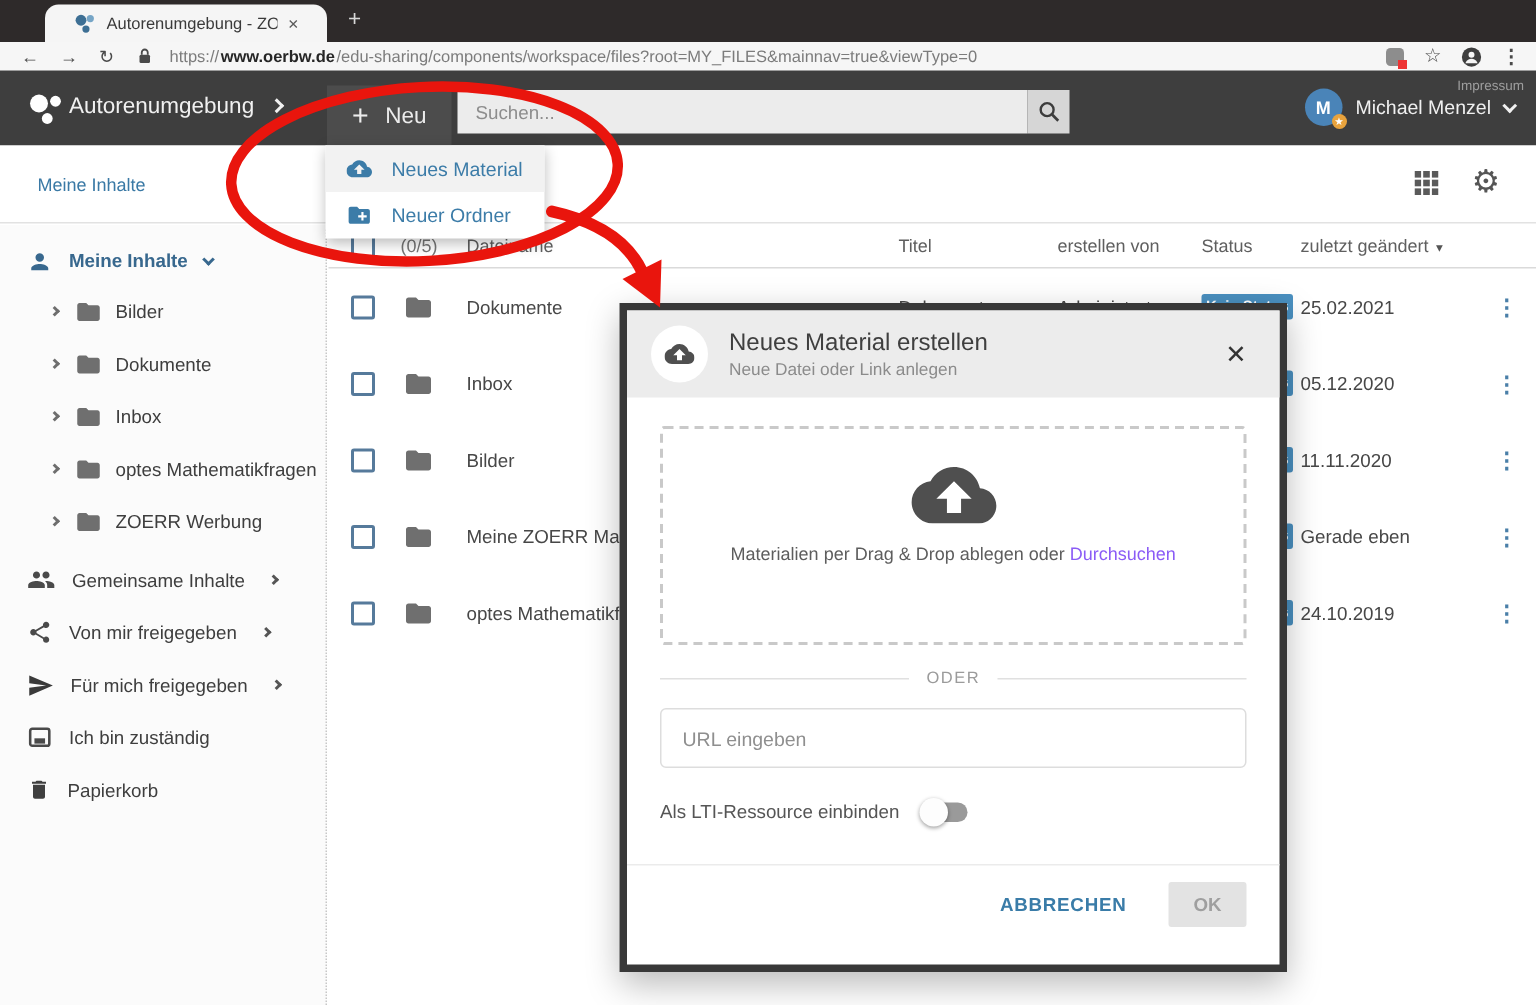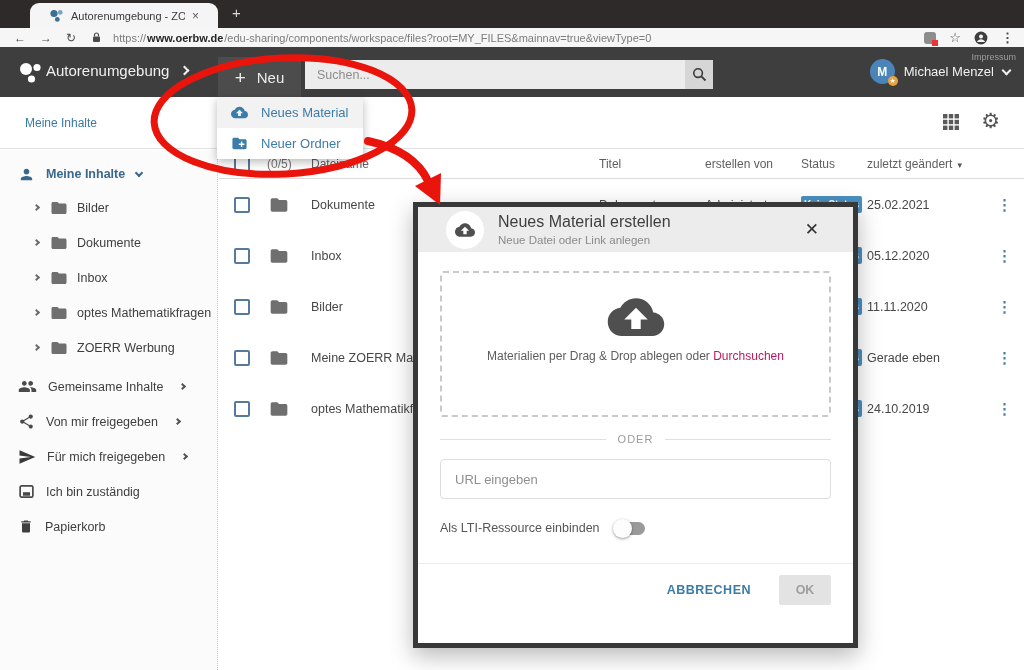--- a/index.html
+++ b/index.html
@@ -84,31 +84,31 @@
   
   .dropdown { position:absolute; left:217px; top:97px; width:146px; background:#fff; z-index:40;
               box-shadow:0 3px 9px rgba(0,0,0,.28); }
   .dd-item { height:31px; display:flex; align-items:center; padding-left:14px; gap:13px;
              color:#3c7ca8; font-size:13px; }
   .dd-item.first { background:#f2f2f2; }
 
   
   .modal { position:absolute; left:413px; top:202px; width:445px; height:446px; background:#fff;
            border:5px solid #383838; z-index:50; box-shadow:0 8px 22px rgba(0,0,0,.28); }
-  .m-head { height:45px; background:#ececec; display:flex; align-items:center; padding:0 28px; }
+  .m-head { height:58px; background:#ececec; display:flex; align-items:center; padding:0 16px; }
   .m-circle { width:38px; height:38px; border-radius:50%; background:#fff; display:flex; align-items:center; justify-content:center; }
   .m-titles { margin-left:14px; flex:1; }
   .m-title { font-size:16px; color:#3f3f3f; }
   .m-sub { font-size:11.5px; color:#8b8b8b; margin-top:3px; }
   .m-close { font-size:17px; color:#333; padding:4px 6px; }
   .m-body { padding:19px 22px 0; }
   .dropzone { height:146px; border:2px dashed #c9c9c9; border-radius:3px; display:flex; flex-direction:column;
               align-items:center; padding-top:23px; }
   .dz-text { margin-top:13px; font-size:12px; color:#5d5d5d; }
-  .dz-link { color:#be185d; }
+  .dz-link { color:#8b5cf6; }
   .oder { display:flex; align-items:center; margin:16px 0 14px; }
   .oder .line { flex:1; height:1px; background:#e0e0e0; }
   .oder .lbl { font-size:11px; color:#9b9b9b; margin:0 12px; letter-spacing:1px; }
   .urlinput { width:100%; height:40px; border:1px solid #ddd; border-radius:4px; padding:0 14px;
               font-size:13px; color:#444; outline:none; font-family:"Liberation Sans",sans-serif; }
   .urlinput::placeholder { color:#8f8f8f; }
   .lti { margin-top:22px; display:flex; align-items:center; gap:15px; }
   .lti-label { font-size:12.5px; color:#555; }
   .switch { position:relative; width:30px; height:13px; background:#9a9a9a; border-radius:7px; }
   .knob { position:absolute; left:-2px; top:-3px; width:19px; height:19px; border-radius:50%; background:#fdfdfd;

